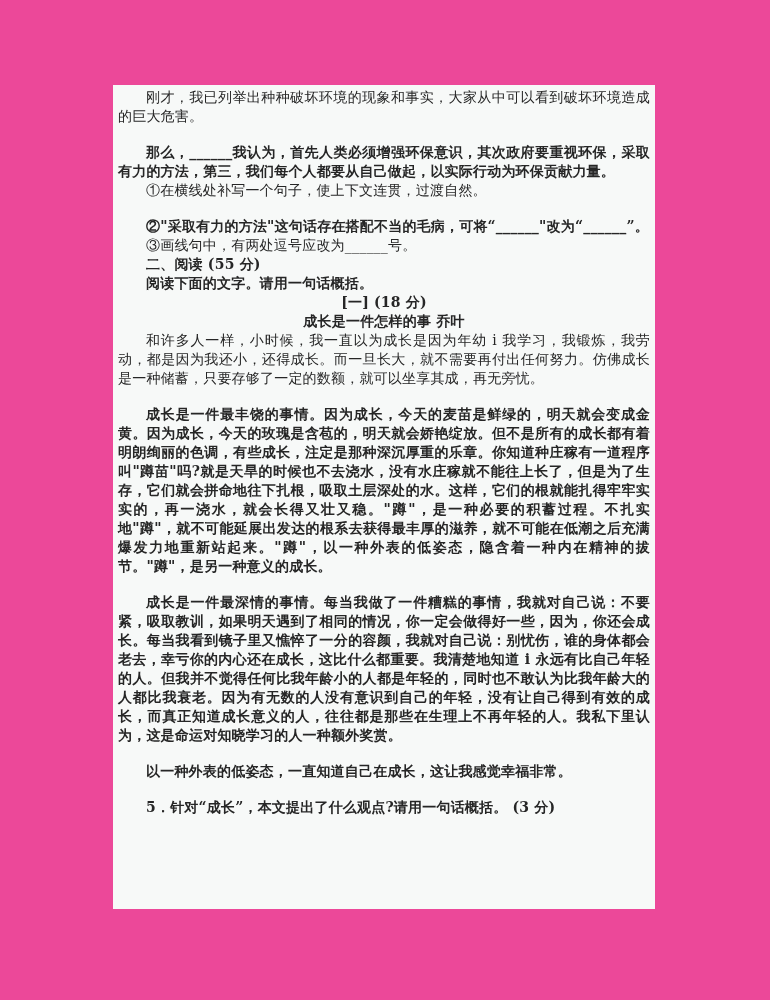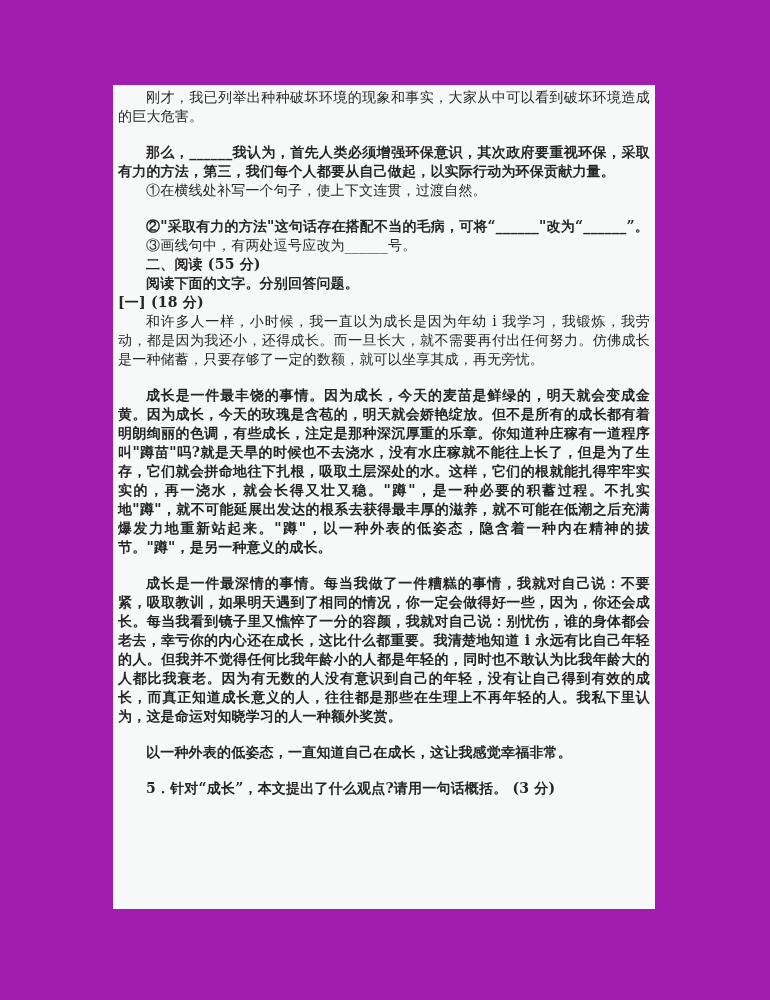--- a/index.html
+++ b/index.html
@@ -8,21 +8,21 @@
     background: #ffffff;
     width: 770px;
     height: 1000px;
     overflow: hidden;
     font-family: "DejaVu Serif", "Liberation Serif", serif;
   }
   .canvas {
     position: relative;
     width: 770px;
     height: 1000px;
-    background: #a21caf;
+    background: #ec4899;
   }
   .doc {
     position: absolute;
     left: 113px;
     top: 85px;
     width: 542px;
     min-height: 824px;
     box-sizing: border-box;
     background: #f7f9f8;
     padding: 3px 5px 18px 5px;
@@ -37,35 +37,37 @@
     letter-spacing: 0.2px;
   }
   .para.gap {
     margin-top: 17px;
     font-weight: bold;
   }
   .para.bold {
     font-weight: bold;
   }
   .para.center {
+    text-align: center;
     text-indent: 0;
   }
 </style>
 </head>
 <body>
 
 <div class="canvas">
   <div class="doc" id="doc">
       <p class="para body">刚才，我已列举出种种破坏环境的现象和事实，大家从中可以看到破坏环境造成的巨大危害。</p>
       <p class="para body gap">那么，______我认为，首先人类必须增强环保意识，其次政府要重视环保，采取有力的方法，第三，我们每个人都要从自己做起，以实际行动为环保贡献力量。</p>
       <p class="para body">①在横线处补写一个句子，使上下文连贯，过渡自然。</p>
       <p class="para body gap">②"采取有力的方法"这句话存在搭配不当的毛病，可将“______"改为“______”。</p>
       <p class="para body">③画线句中，有两处逗号应改为______号。</p>
       <p class="para body bold">二、阅读 (55 分)</p>
-      <p class="para body bold">阅读下面的文字。分别回答问题。</p>
+      <p class="para body bold">阅读下面的文字。请用一句话概括。</p>
       <p class="para center bold">[一] (18 分)</p>
+      <p class="para center bold">成长是一件怎样的事 乔叶</p>
       <p class="para body">和许多人一样，小时候，我一直以为成长是因为年幼 i 我学习，我锻炼，我劳动，都是因为我还小，还得成长。而一旦长大，就不需要再付出任何努力。仿佛成长是一种储蓄，只要存够了一定的数额，就可以坐享其成，再无旁忧。</p>
       <p class="para body gap">成长是一件最丰饶的事情。因为成长，今天的麦苗是鲜绿的，明天就会变成金黄。因为成长，今天的玫瑰是含苞的，明天就会娇艳绽放。但不是所有的成长都有着明朗绚丽的色调，有些成长，注定是那种深沉厚重的乐章。你知道种庄稼有一道程序叫"蹲苗"吗?就是天旱的时候也不去浇水，没有水庄稼就不能往上长了，但是为了生存，它们就会拼命地往下扎根，吸取土层深处的水。这样，它们的根就能扎得牢牢实实的，再一浇水，就会长得又壮又稳。"蹲"，是一种必要的积蓄过程。不扎实地"蹲"，就不可能延展出发达的根系去获得最丰厚的滋养，就不可能在低潮之后充满爆发力地重新站起来。"蹲"，以一种外表的低姿态，隐含着一种内在精神的拔节。"蹲"，是另一种意义的成长。</p>
       <p class="para body gap">成长是一件最深情的事情。每当我做了一件糟糕的事情，我就对自己说：不要紧，吸取教训，如果明天遇到了相同的情况，你一定会做得好一些，因为，你还会成长。每当我看到镜子里又憔悴了一分的容颜，我就对自己说：别忧伤，谁的身体都会老去，幸亏你的内心还在成长，这比什么都重要。我清楚地知道 i 永远有比自己年轻的人。但我并不觉得任何比我年龄小的人都是年轻的，同时也不敢认为比我年龄大的人都比我衰老。因为有无数的人没有意识到自己的年轻，没有让自己得到有效的成长，而真正知道成长意义的人，往往都是那些在生理上不再年轻的人。我私下里认为，这是命运对知晓学习的人一种额外奖赏。</p>
       <p class="para body gap">以一种外表的低姿态，一直知道自己在成长，这让我感觉幸福非常。</p>
       <p class="para body bold gap">5．针对“成长”，本文提出了什么观点?请用一句话概括。 (3 分)</p>
     </div>
 </div>
 
 </body></html>

